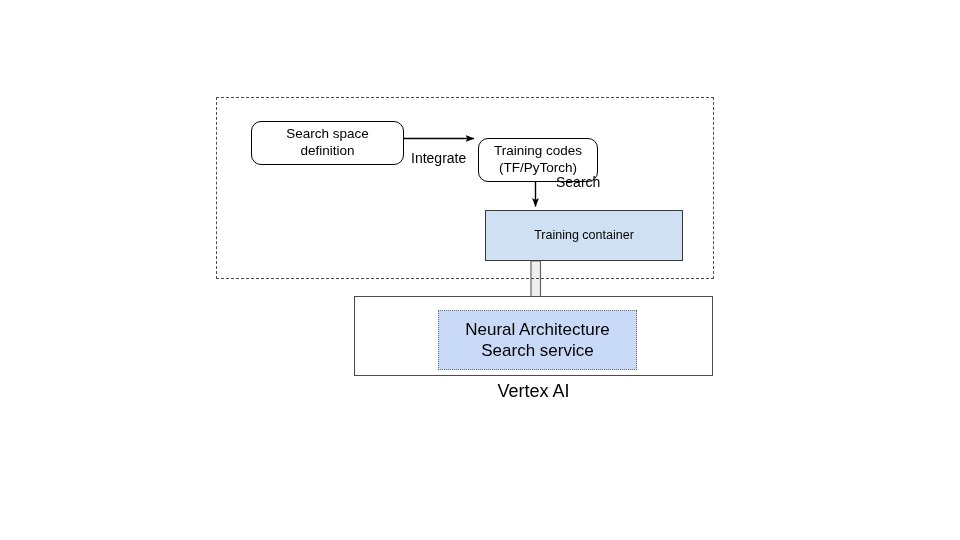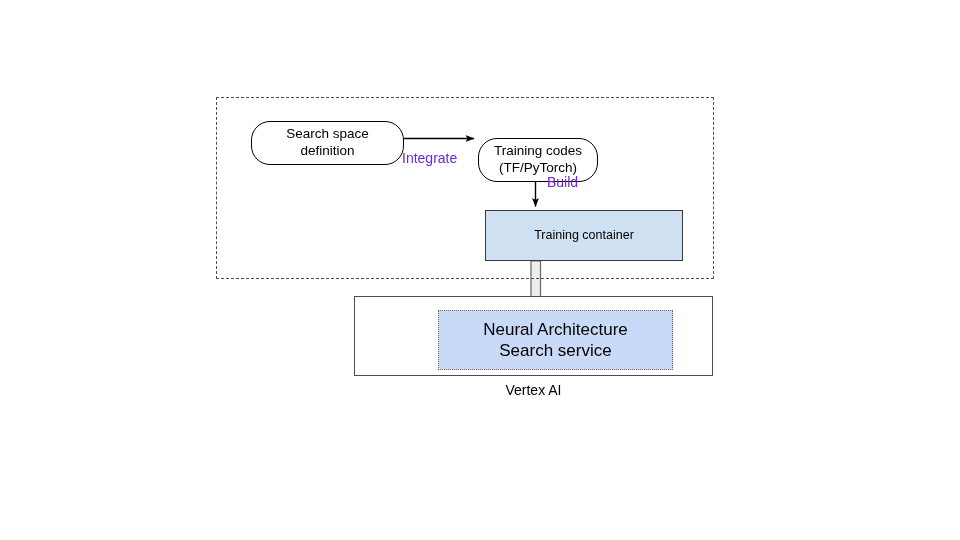--- a/index.html
+++ b/index.html
@@ -41,21 +41,21 @@
     width: 498px;
     height: 182px;
     border: 1.4px dashed #4d4d4d;
     background: transparent;
   }
 
   
   .rounded-box {
     background: #ffffff;
     border: 1.3px solid #000000;
-    border-radius: 19px;
+    border-radius: 10px;
     font-size: 13.5px;
   }
   #node-search-space {
     left: 251px;
     top: 121px;
     width: 153px;
     height: 44px;
   }
   #node-training-codes {
     left: 478px;
@@ -83,42 +83,43 @@
     top: 296px;
     width: 359px;
     height: 80px;
     border: 1.4px solid #4d4d4d;
     background: #ffffff;
   }
 
   #node-nas-service {
     left: 438px;
     top: 310px;
-    width: 235px;
+    width: 199px;
     height: 60px;
     background: #c9daf8;
     border: 1.6px dotted #6b6b6b;
     font-size: 17px;
   }
 
   #vertex-caption {
     left: 354px;
     top: 379px;
     width: 359px;
     height: 24px;
-    font-size: 14px;
+    font-size: 18px;
     justify-content: center;
   }
 
   
   .edge-label {
     position: absolute;
     font-size: 14px;
-    color: #6d28d9;
+    color: #000000;
     white-space: nowrap;
+    margin-left: 9px;
   }
   #label-integrate {
     left: 402px;
     top: 150px;
   }
   #label-build {
     left: 547px;
     top: 174px;
   }
 </style>
@@ -158,13 +159,13 @@
 
 <div id="node-training-container" class="node">Training container</div>
 
 <div id="node-nas-service" class="node">Neural Architecture
 Search service</div>
 
 <div id="vertex-caption" class="node">Vertex AI</div>
 
 <div id="label-integrate" class="edge-label">Integrate</div>
 
-<div id="label-build" class="edge-label">Build</div>
+<div id="label-build" class="edge-label">Search</div>
 
 </body></html>

